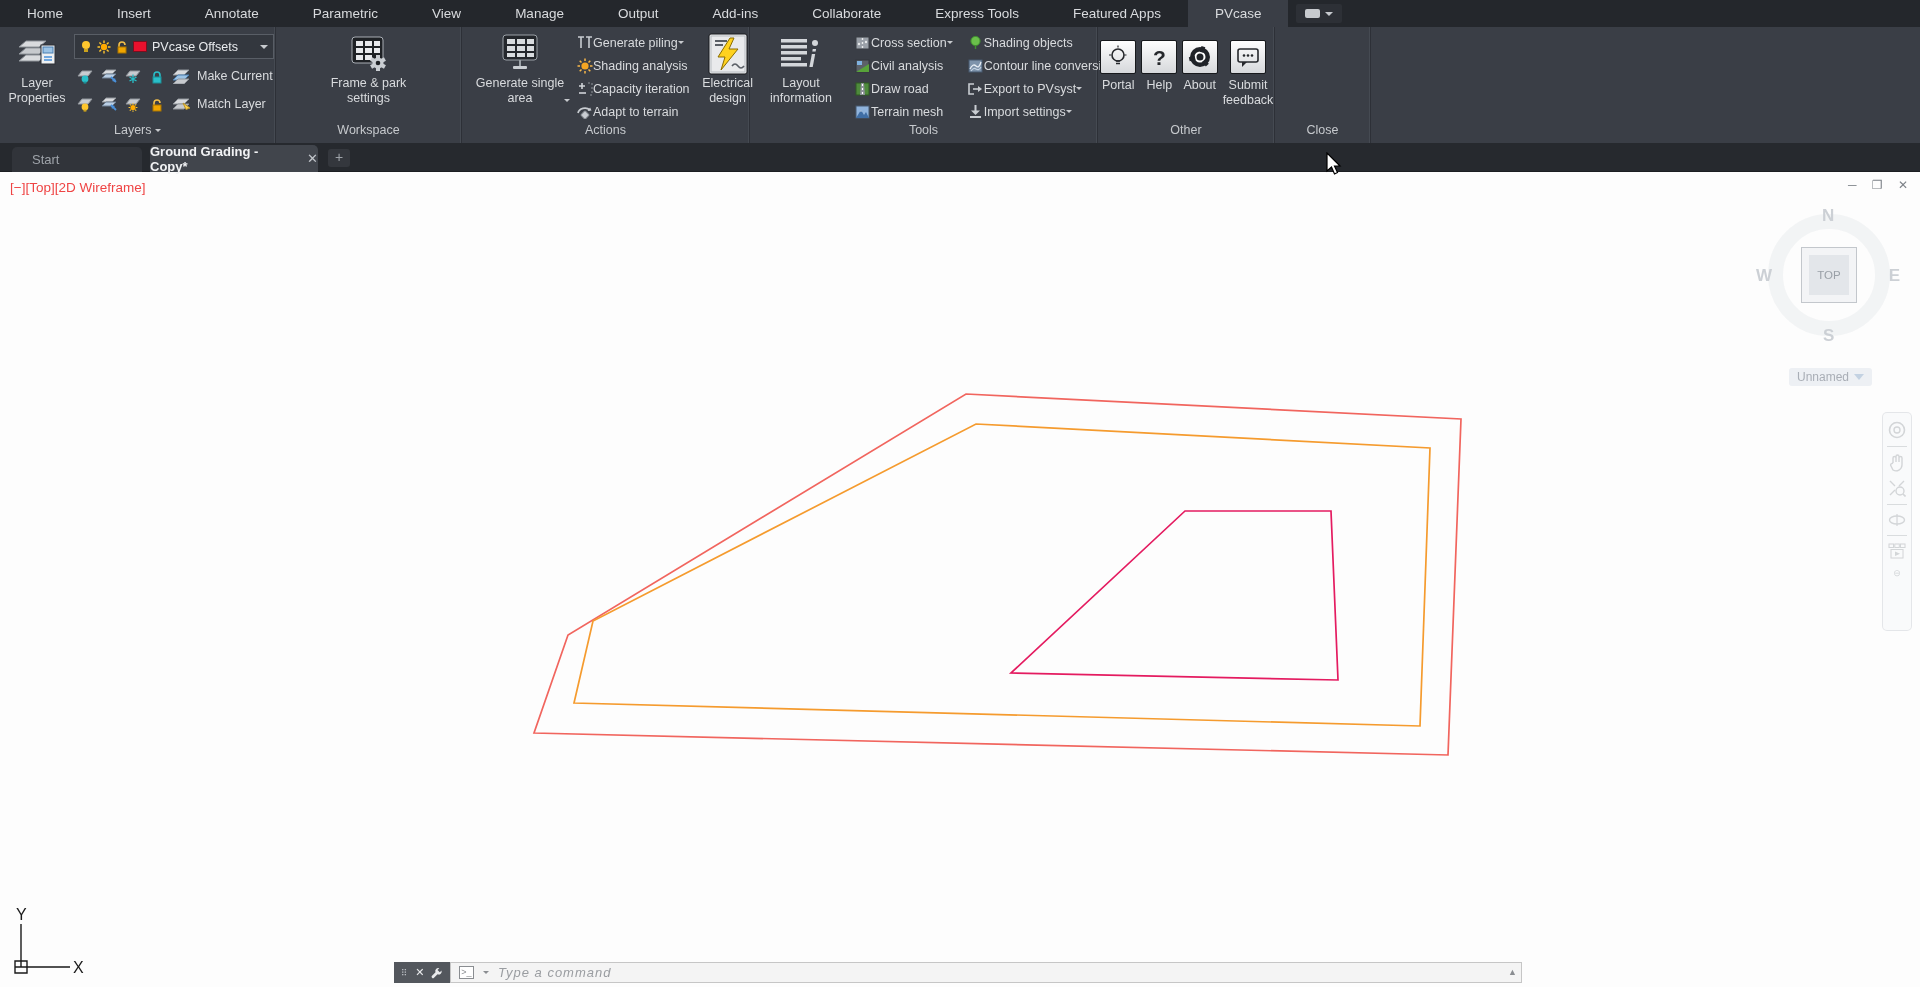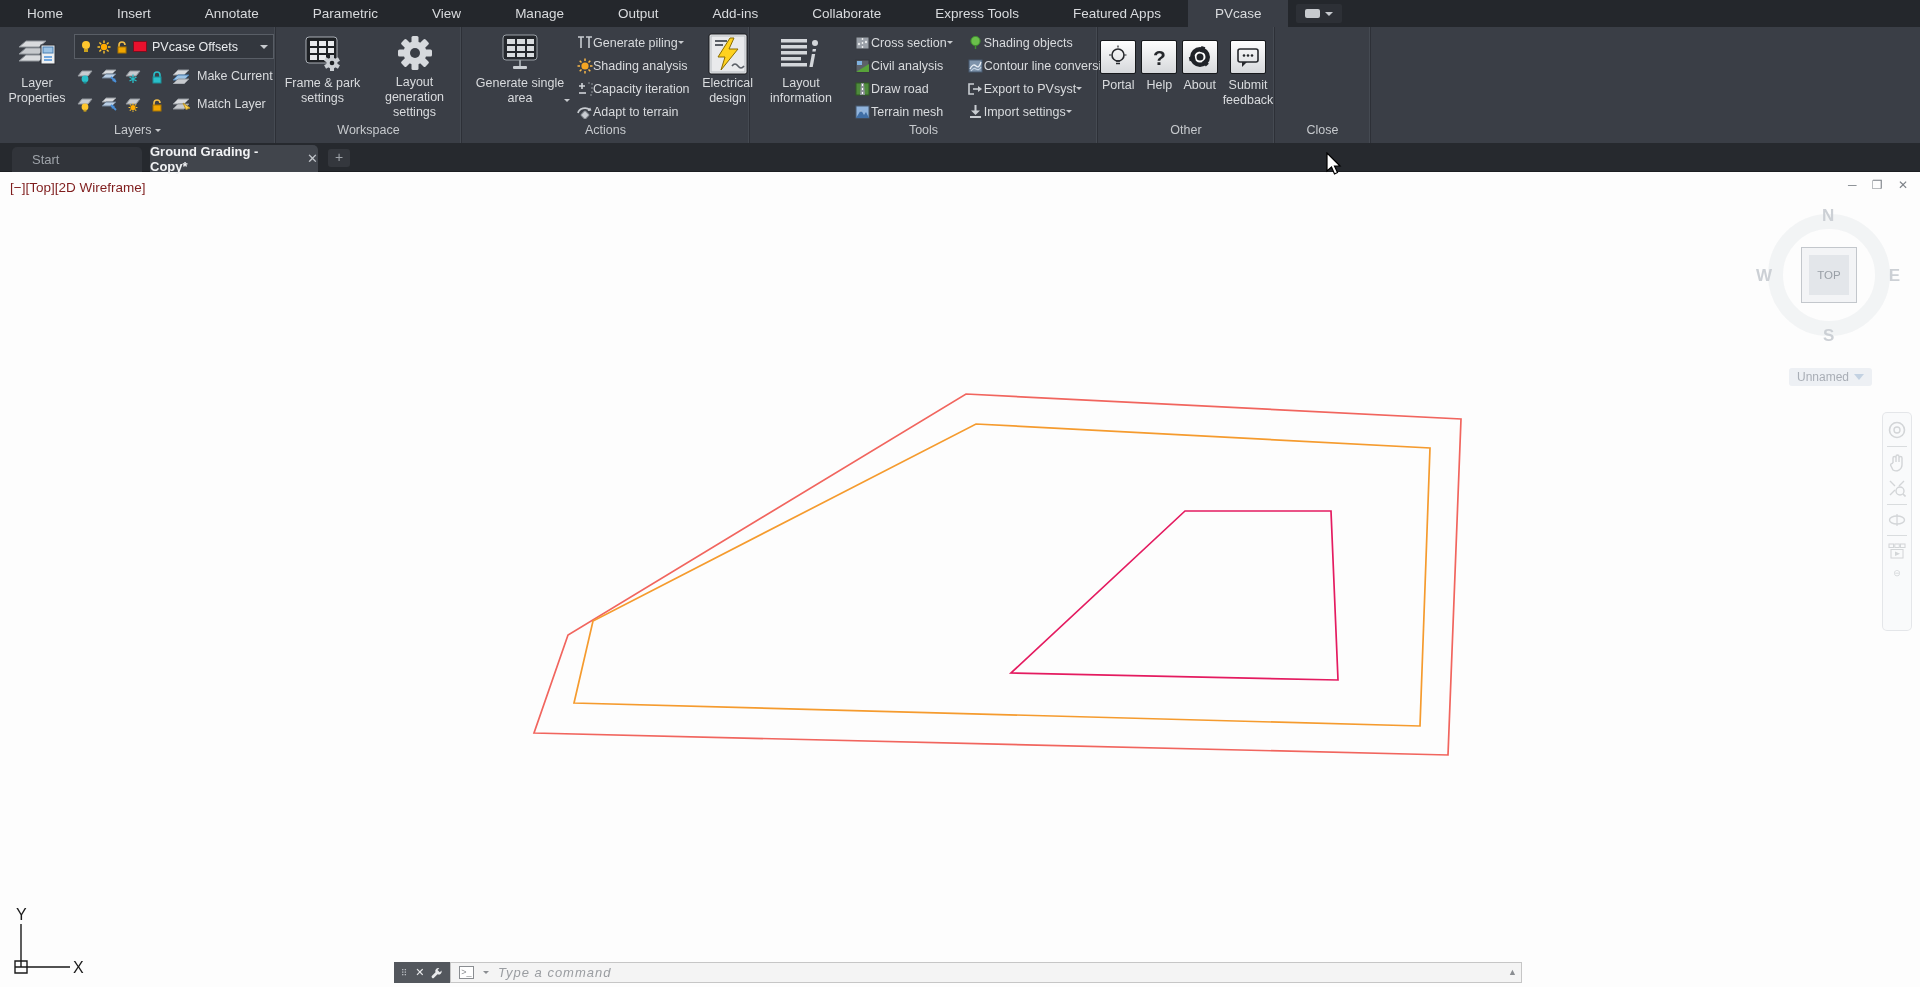--- a/index.html
+++ b/index.html
@@ -36,21 +36,21 @@
 
   
   .tabstrip { position:absolute; top:143px; left:0; width:1920px; height:29px; background:#26292e; border-bottom:1px solid #1c1e22; z-index:28; }
   .tab-start { position:absolute; left:12px; top:4px; width:130px; height:25px; background:#31343a; border-radius:5px 5px 0 0; color:#9ea3a9; font-size:13px; display:flex; align-items:center; padding-left:20px; }
   .tab-active { position:absolute; left:150px; top:2px; width:168px; height:27px; background:#41454c; border-radius:5px 5px 0 0; color:#f1f2f4; font-size:13px; font-weight:bold; display:flex; align-items:center; justify-content:center; gap:9px; }
   .tab-close { color:#c3c7cc; font-weight:normal; font-size:13px; }
   .tab-new { position:absolute; left:328px; top:6px; width:22px; height:18px; background:#34373d; border-radius:3px; color:#9ea3a9; font-size:14px; line-height:17px; text-align:center; }
 
   
   .viewport { position:absolute; top:172px; left:0; width:1920px; height:815px; background:#fdfdfd; }
-  .view-label { position:absolute; left:10px; top:8px; color:#7f1d1d; font-size:13.5px; }
+  .view-label { position:absolute; left:10px; top:8px; color:#ef4444; font-size:13.5px; }
   .win-controls { position:absolute; right:6px; top:6px; color:#7d8288; font-size:12px; letter-spacing:6px; }
 
   .viewcube { position:absolute; top:36px; right:24px; width:134px; height:134px; }
   .vc-ring { position:absolute; left:6px; top:6px; width:122px; height:122px; border-radius:50%; border:15px solid rgba(234,236,239,0.55); }
   .vc-letter { position:absolute; color:#ccd0d5; font-size:17px; font-weight:bold; }
   .vc-face { position:absolute; left:39px; top:39px; width:56px; height:56px; background:#f3f4f6; border:1px solid #c3c7cc; display:flex; align-items:center; justify-content:center; }
   .vc-face-inner { width:40px; height:40px; background:#e3e6ea; display:flex; align-items:center; justify-content:center; color:#9aa0a7; font-size:11.5px; font-weight:normal; }
   .viewname { position:absolute; top:196px; right:48px; background:#edf0f4; border-radius:3px; color:#a9aeb6; font-size:12px; padding:2px 8px; display:flex; align-items:center; gap:5px; }
   .viewname .vn-caret { width:0;height:0;border-left:5px solid transparent;border-right:5px solid transparent;border-top:6px solid #c3d2e2; }
 
@@ -239,41 +239,20 @@
                   <rect x="-2" y="-8" width="4" height="4" transform="rotate(240)"></rect>
                   <rect x="-2" y="-8" width="4" height="4" transform="rotate(300)"></rect>
                 </g>
               <circle r="5.5" fill="#caced3"></circle>
                 <circle r="2.3" fill="#1e2125"></circle>
             </g>
           </svg>
         </span>
         <span style="width:92px">Frame &amp; park settings</span>
       </div>
-      <div class="big-btn" style="width:92px">
-        <span class="bicon">
-          <svg width="40" height="40" viewBox="0 0 40 40">
-            <g transform="translate(20,19)">
-              <g fill="#d6d9dd">
-                  <rect x="-3.5" y="-17" width="7" height="8" rx="1.5" transform="rotate(0)"></rect>
-                  <rect x="-3.5" y="-17" width="7" height="8" rx="1.5" transform="rotate(45)"></rect>
-                  <rect x="-3.5" y="-17" width="7" height="8" rx="1.5" transform="rotate(90)"></rect>
-                  <rect x="-3.5" y="-17" width="7" height="8" rx="1.5" transform="rotate(135)"></rect>
-                  <rect x="-3.5" y="-17" width="7" height="8" rx="1.5" transform="rotate(180)"></rect>
-                  <rect x="-3.5" y="-17" width="7" height="8" rx="1.5" transform="rotate(225)"></rect>
-                  <rect x="-3.5" y="-17" width="7" height="8" rx="1.5" transform="rotate(270)"></rect>
-                  <rect x="-3.5" y="-17" width="7" height="8" rx="1.5" transform="rotate(315)"></rect>
-                </g>
-              <circle r="11.5" fill="#d6d9dd"></circle>
-                <circle r="5" fill="#3a3e46"></circle>
-            </g>
-          </svg>
-        </span>
-        <span style="width:92px">Layout generation settings</span>
-      </div>
     </div>
     <div class="panel-label">Workspace</div>
   </div>
 
   <div class="panel" style="width:288px">
     <div class="panel-content" style="padding-left:10px; gap:8px;">
       <div class="big-btn" style="width:96px; position:relative;">
         <span class="bicon">
           <svg width="46" height="42" viewBox="0 0 46 42">
             <rect x="6" y="2" width="34" height="25" rx="3" fill="#24272c" stroke="#9ba1a7"></rect>

